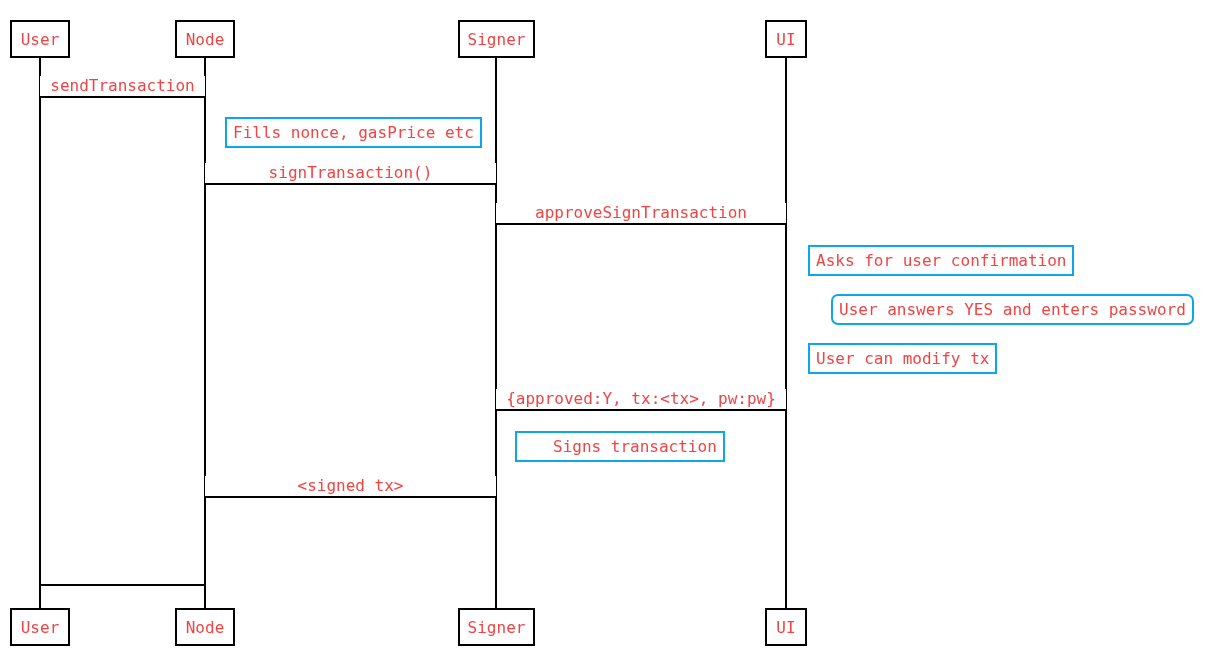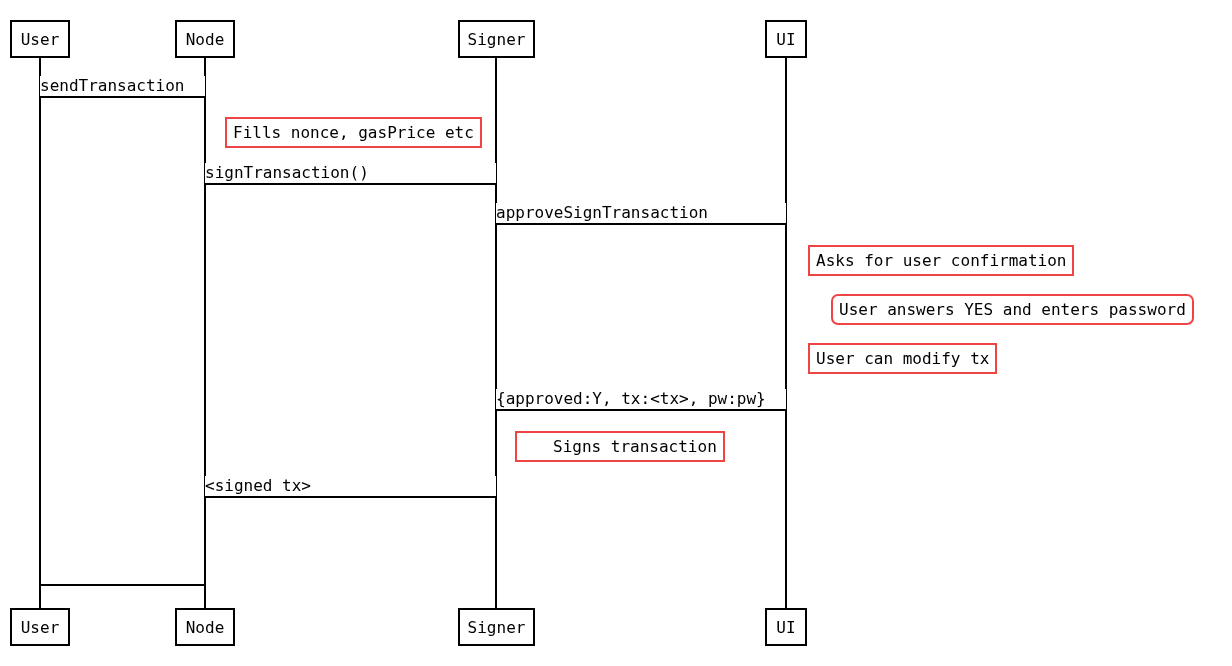--- a/index.html
+++ b/index.html
@@ -7,21 +7,21 @@
     padding: 0;
     background: #ffffff;
   }
   #canvas {
     position: relative;
     width: 1232px;
     height: 666px;
     background: #ffffff;
     font-family: "DejaVu Sans Mono", "Liberation Mono", monospace;
     font-size: 16px;
-    color: #000000;
+    color: #ef4444;
     overflow: hidden;
   }
   .actor {
     position: absolute;
     height: 38px;
     border: 2px solid #000000;
     background: #ffffff;
     box-sizing: border-box;
     display: flex;
     align-items: center;
@@ -36,30 +36,30 @@
     z-index: 1;
   }
   .msg-line {
     position: absolute;
     height: 0;
     border-top: 2px solid #000000;
     z-index: 2;
   }
   .msg-label {
     position: absolute;
-    text-align: left;
+    text-align: center;
     white-space: nowrap;
     background: #ffffff;
     z-index: 2;
     height: 20px;
     line-height: 20px;
   }
   .note {
     position: absolute;
-    border: 2px solid #ef4444;
+    border: 2px solid #0ea5e9;
     background: #ffffff;
     padding: 4px 6px;
     white-space: nowrap;
     box-sizing: border-box;
     z-index: 3;
     line-height: 19px;
   }
 </style>
 </head>
 <body>

